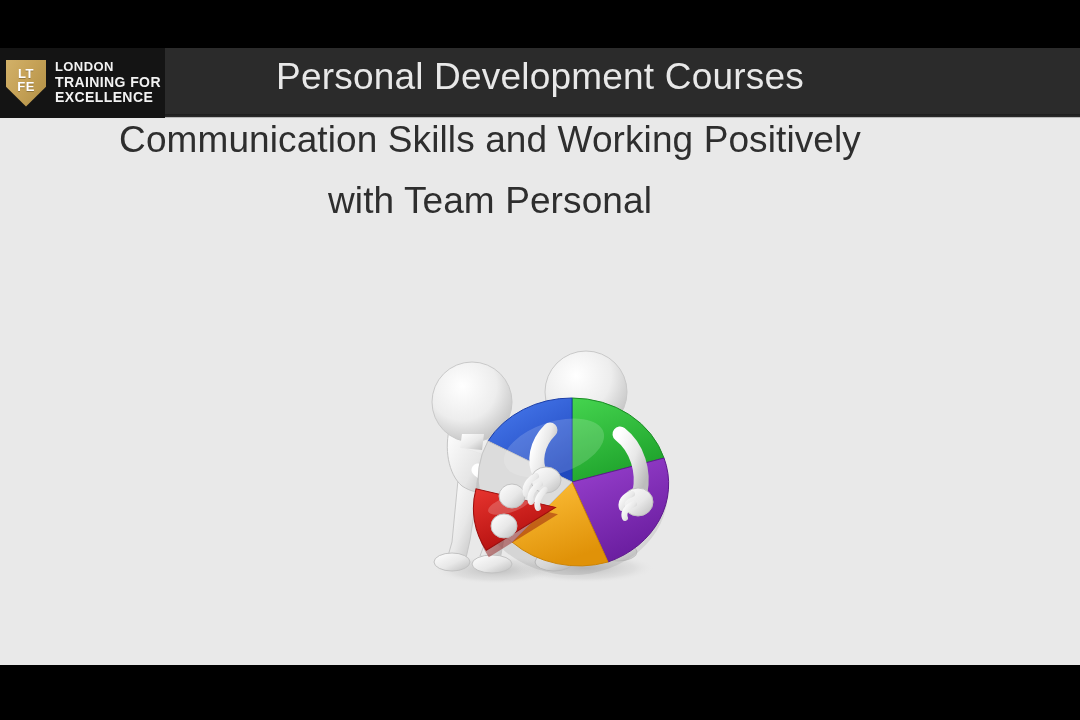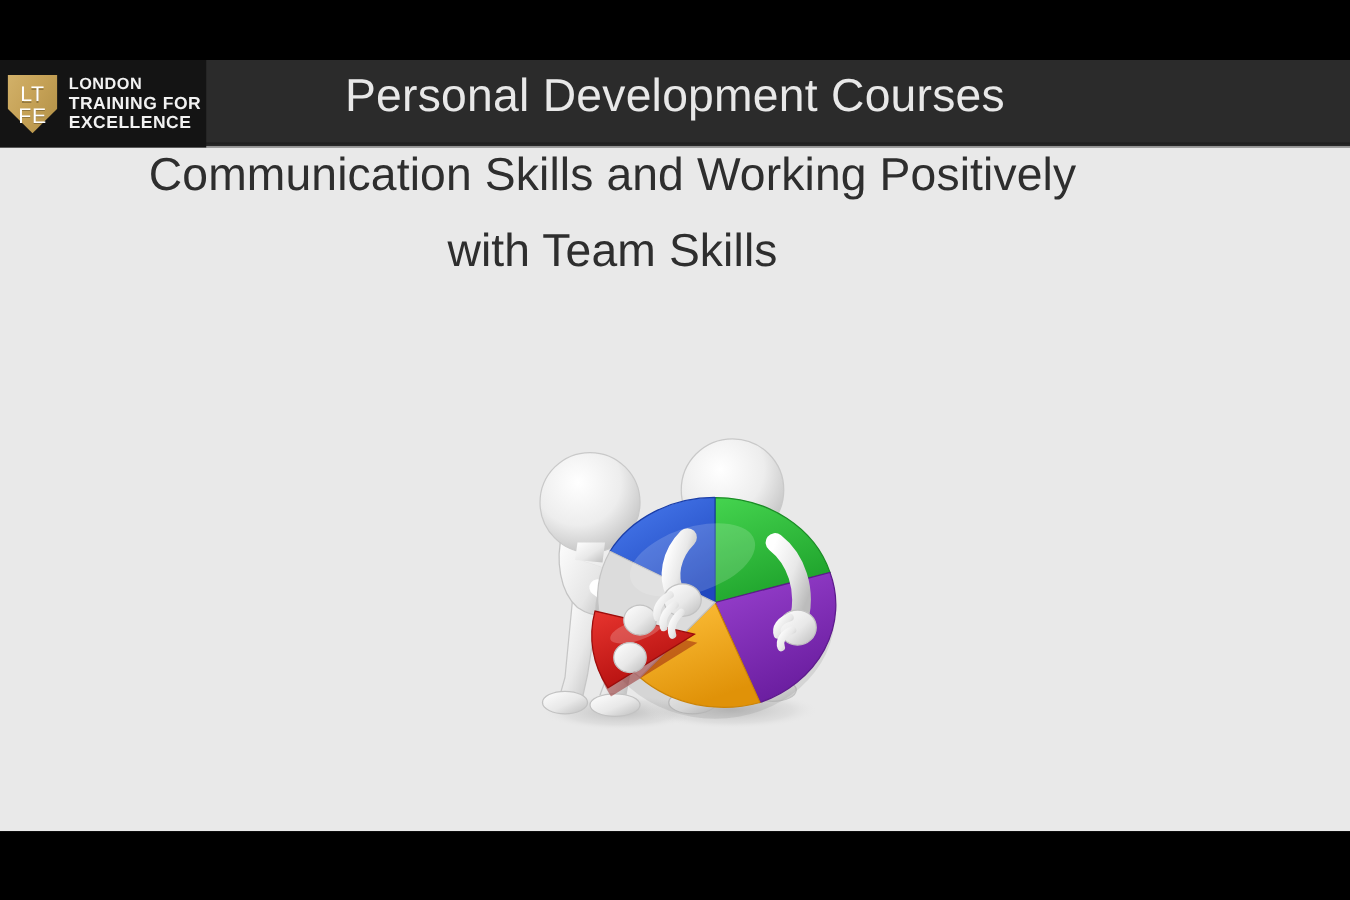--- a/index.html
+++ b/index.html
@@ -71,22 +71,22 @@
   }
   .shield-letters {
     position:absolute; inset:0;
     display:flex; flex-direction:column;
     align-items:center; justify-content:flex-start;
     padding-top:7px;
     line-height:1.02;
   }
   .shield-letters span {
     color:#ffffff;
-    font-size:17px;
-    font-weight:normal;
+    font-size:13px;
+    font-weight:bold;
     letter-spacing:.5px;
     text-shadow:0 1px 0 rgba(0,0,0,.25);
   }
 
   .logo-wordmark {
     display:flex; flex-direction:column;
     justify-content:center;
     line-height:1.12;
   }
   .logo-wordmark span {
@@ -157,21 +157,21 @@
           <span class="line1">LONDON</span>
           <span>TRAINING FOR</span>
           <span>EXCELLENCE</span>
         </div>
 
       </div>
     </div>
 
     <div class="body-heading">
       <span class="hl">Communication Skills and Working Positively</span>
-      <span class="hl">with Team Skills</span>
+      <span class="hl">with Team Personal</span>
     </div>
 
     <div class="illustration">
       <svg class="illo-svg" viewBox="0 0 280 270">
         <defs>
           <radialGradient id="headG" cx="38%" cy="30%" r="78%">
             <stop offset="0%" stop-color="#ffffff"></stop>
             <stop offset="55%" stop-color="#ededed"></stop>
             <stop offset="100%" stop-color="#bdbdbd"></stop>
           </radialGradient>

